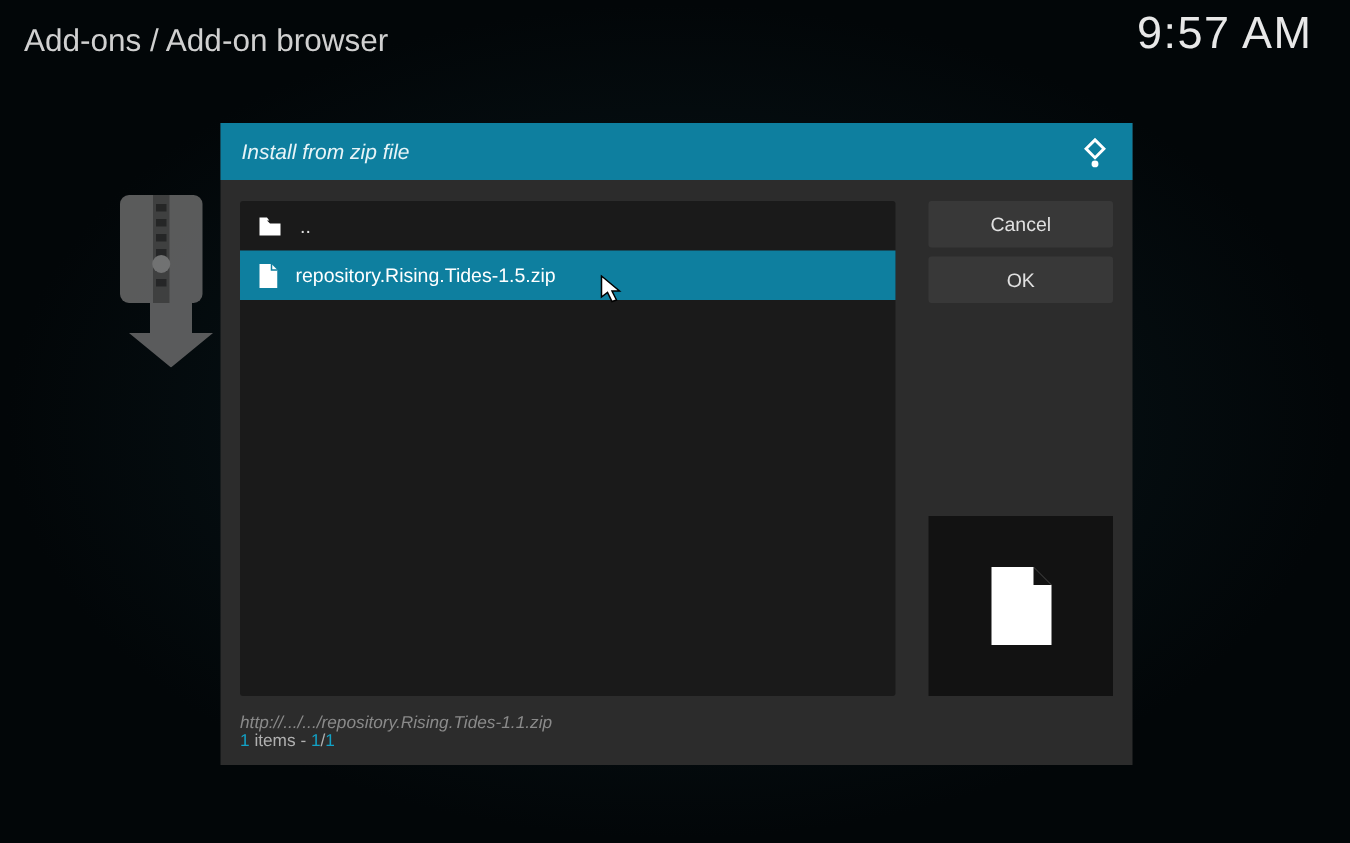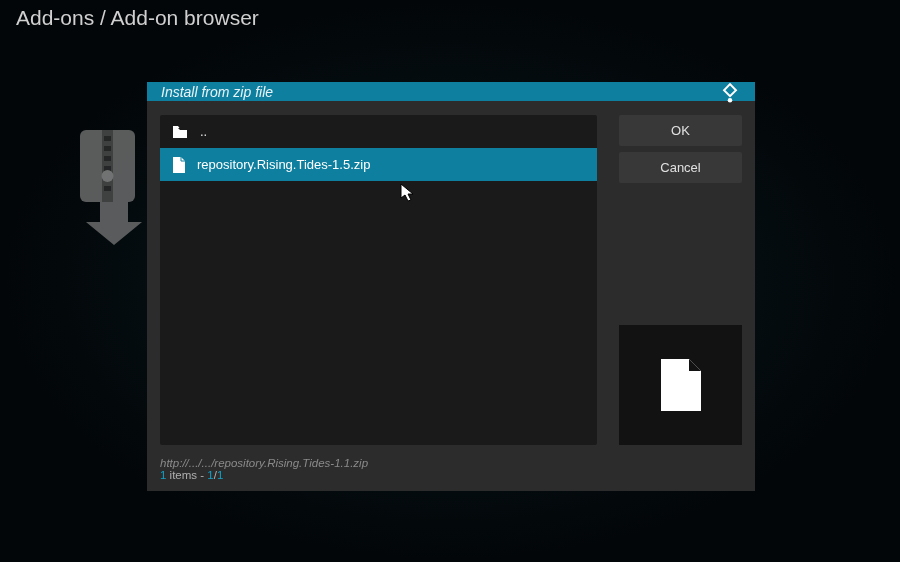--- a/index.html
+++ b/index.html
@@ -48,21 +48,21 @@
 }
 .dialog {
   position: absolute;
   left: 147px;
   top: 82px;
   width: 608px;
   background: #2c2c2c;
 }
 .dialog-title {
   background: #0e7f9f;
-  height: 19px;
+  height: 38px;
   display: flex;
   align-items: center;
   justify-content: space-between;
   padding: 0 14px;
 }
 .dialog-title-text {
   font-style: italic;
   font-size: 14px;
   color: #e8f4f7;
 }
@@ -127,20 +127,21 @@
   height: 20px;
 }
 </style>
 </head>
 <body>
 
 <div class="header">
   <div class="header-left">
     <div class="breadcrumb">Add-ons / Add-on browser</div>
   </div>
+  <div class="clock">9:57 AM</div>
 </div>
 
 <svg class="zip-bg" viewBox="0 0 68 115">
   <rect x="0" y="0" width="55" height="72" rx="6" fill="#6a6a6a"></rect>
   <rect x="22" y="0" width="11" height="72" fill="#4a4a4a"></rect>
   <g fill="#2c2c2c">
       <rect x="24" y="6" width="7" height="5"></rect>
       <rect x="24" y="16" width="7" height="5"></rect>
       <rect x="24" y="26" width="7" height="5"></rect>
       <rect x="24" y="36" width="7" height="5"></rect>
@@ -172,22 +173,22 @@
         <svg width="13" height="16" viewBox="0 0 13 16">
             <path d="M1 0 L9 0 L13 4 L13 16 L1 16 Z" fill="#fff"></path>
             <path d="M9 0 L9 4 L13 4" fill="none" stroke="#0e7f9f" stroke-width="1"></path>
           </svg>
         <span class="file-label">repository.Rising.Tides-1.5.zip</span>
       </div>
       <div class="file-rest"></div>
     </div>
 
     <div class="right-col">
+      <div class="btn">Cancel</div>
       <div class="btn">OK</div>
-      <div class="btn">Cancel</div>
       <div class="preview">
         <svg width="44" height="56" viewBox="0 0 44 56">
           <path d="M2 2 L30 2 L42 14 L42 54 L2 54 Z" fill="#fff"></path>
           <path d="M30 2 L30 14 L42 14 Z" fill="#121212"></path>
         </svg>
       </div>
     </div>
   </div>
 
   <div class="dialog-footer">

